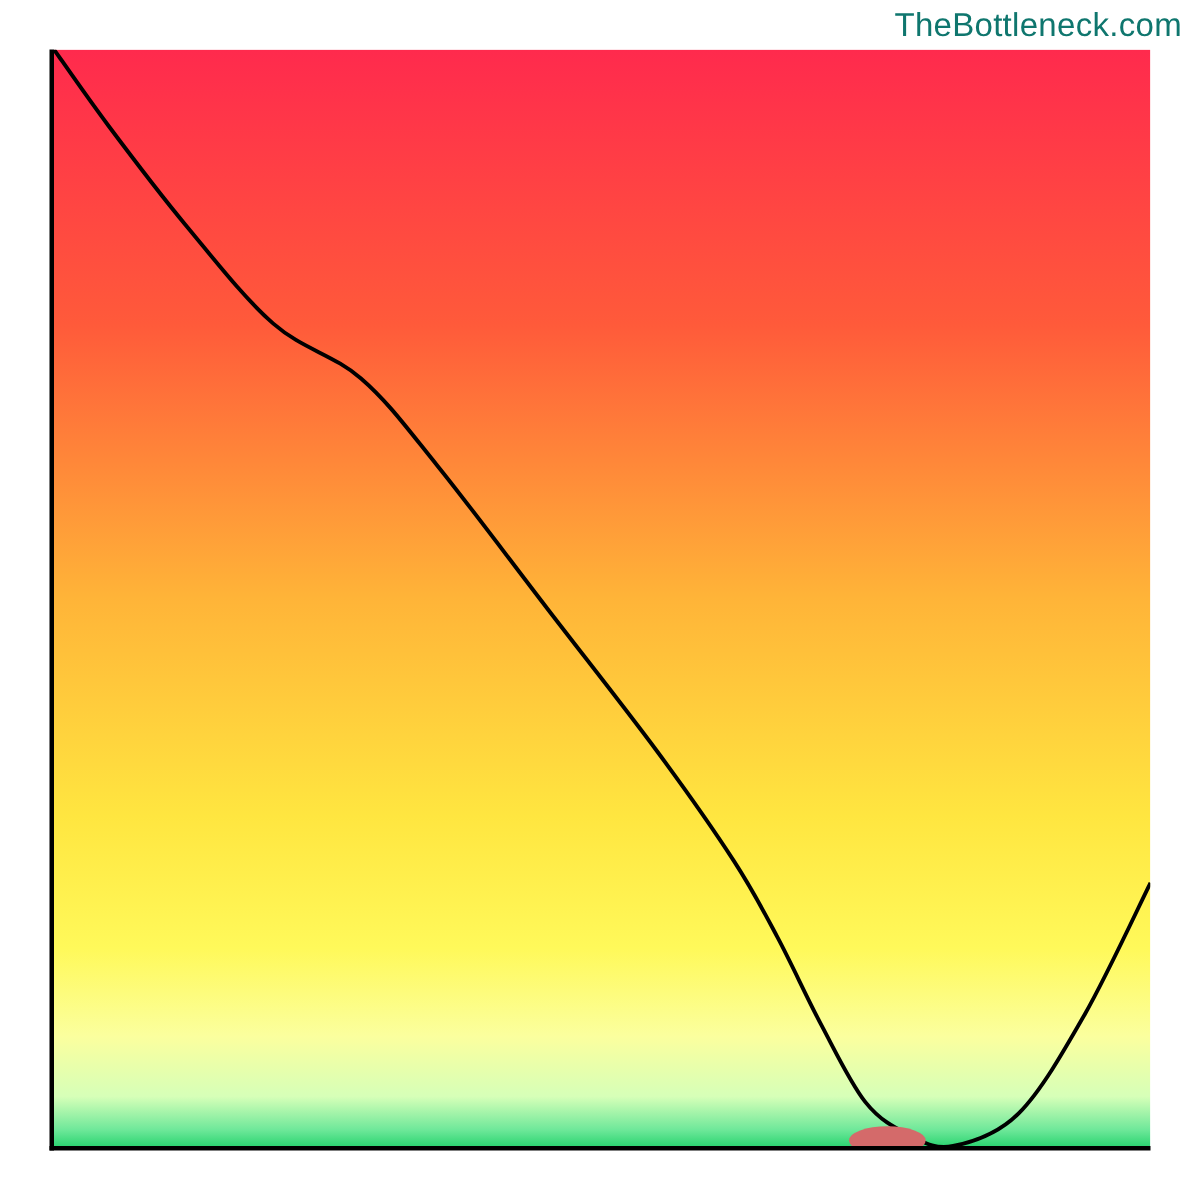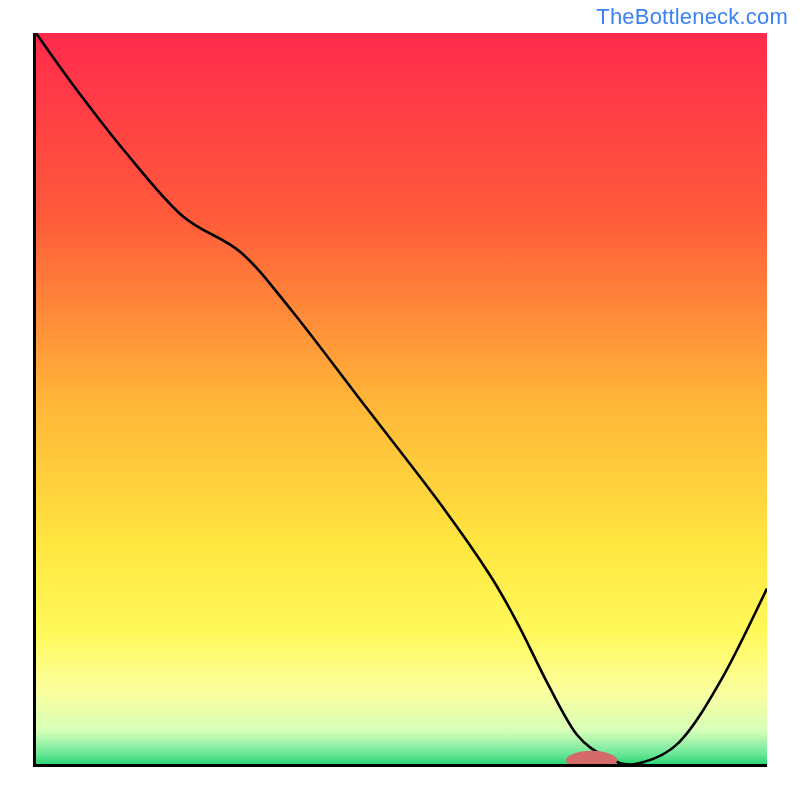--- a/index.html
+++ b/index.html
@@ -13,21 +13,21 @@
   }
   .wrap {
     position: relative;
     width: 800px;
     height: 800px;
   }
   .attribution {
     position: absolute;
     top: 4px;
     right: 12px;
-    color: #3b82f6;
+    color: #0f766e;
     font-size: 22px;
     font-weight: 400;
     letter-spacing: 0.2px;
   }
   .plot-axes {
     position: absolute;
     left: 33px;
     top: 33px;
     width: 734px;
     height: 734px;

